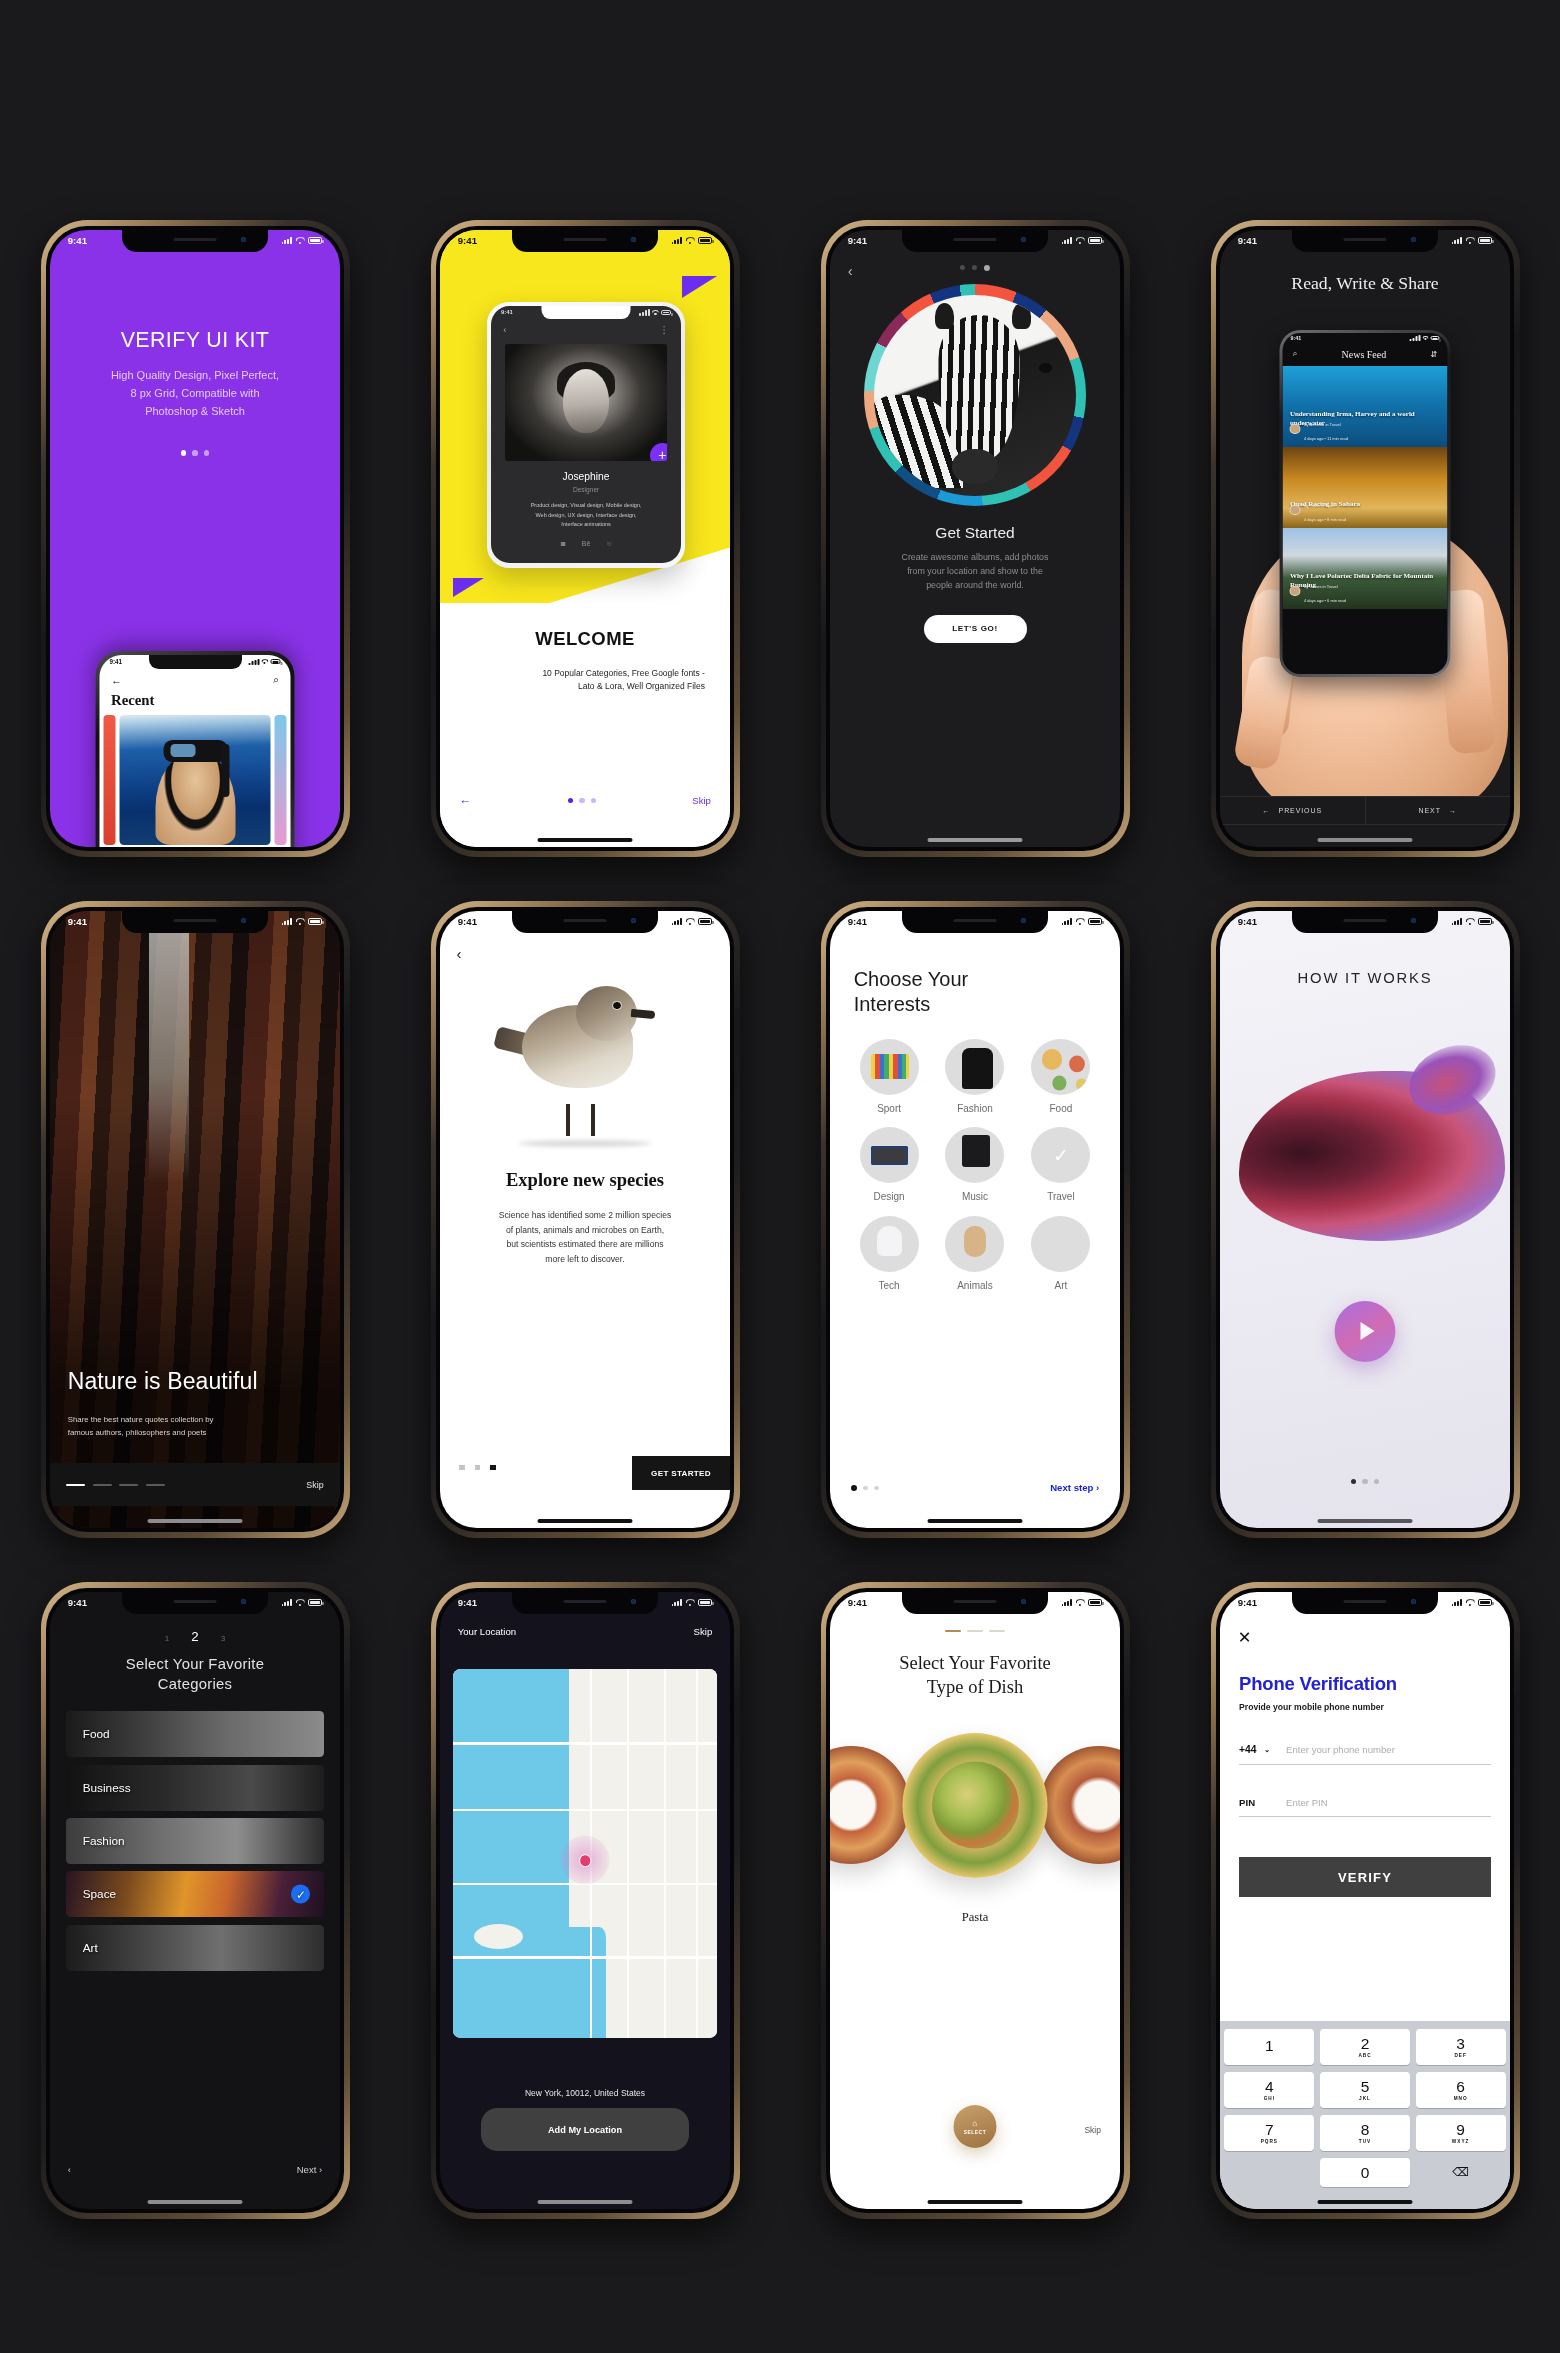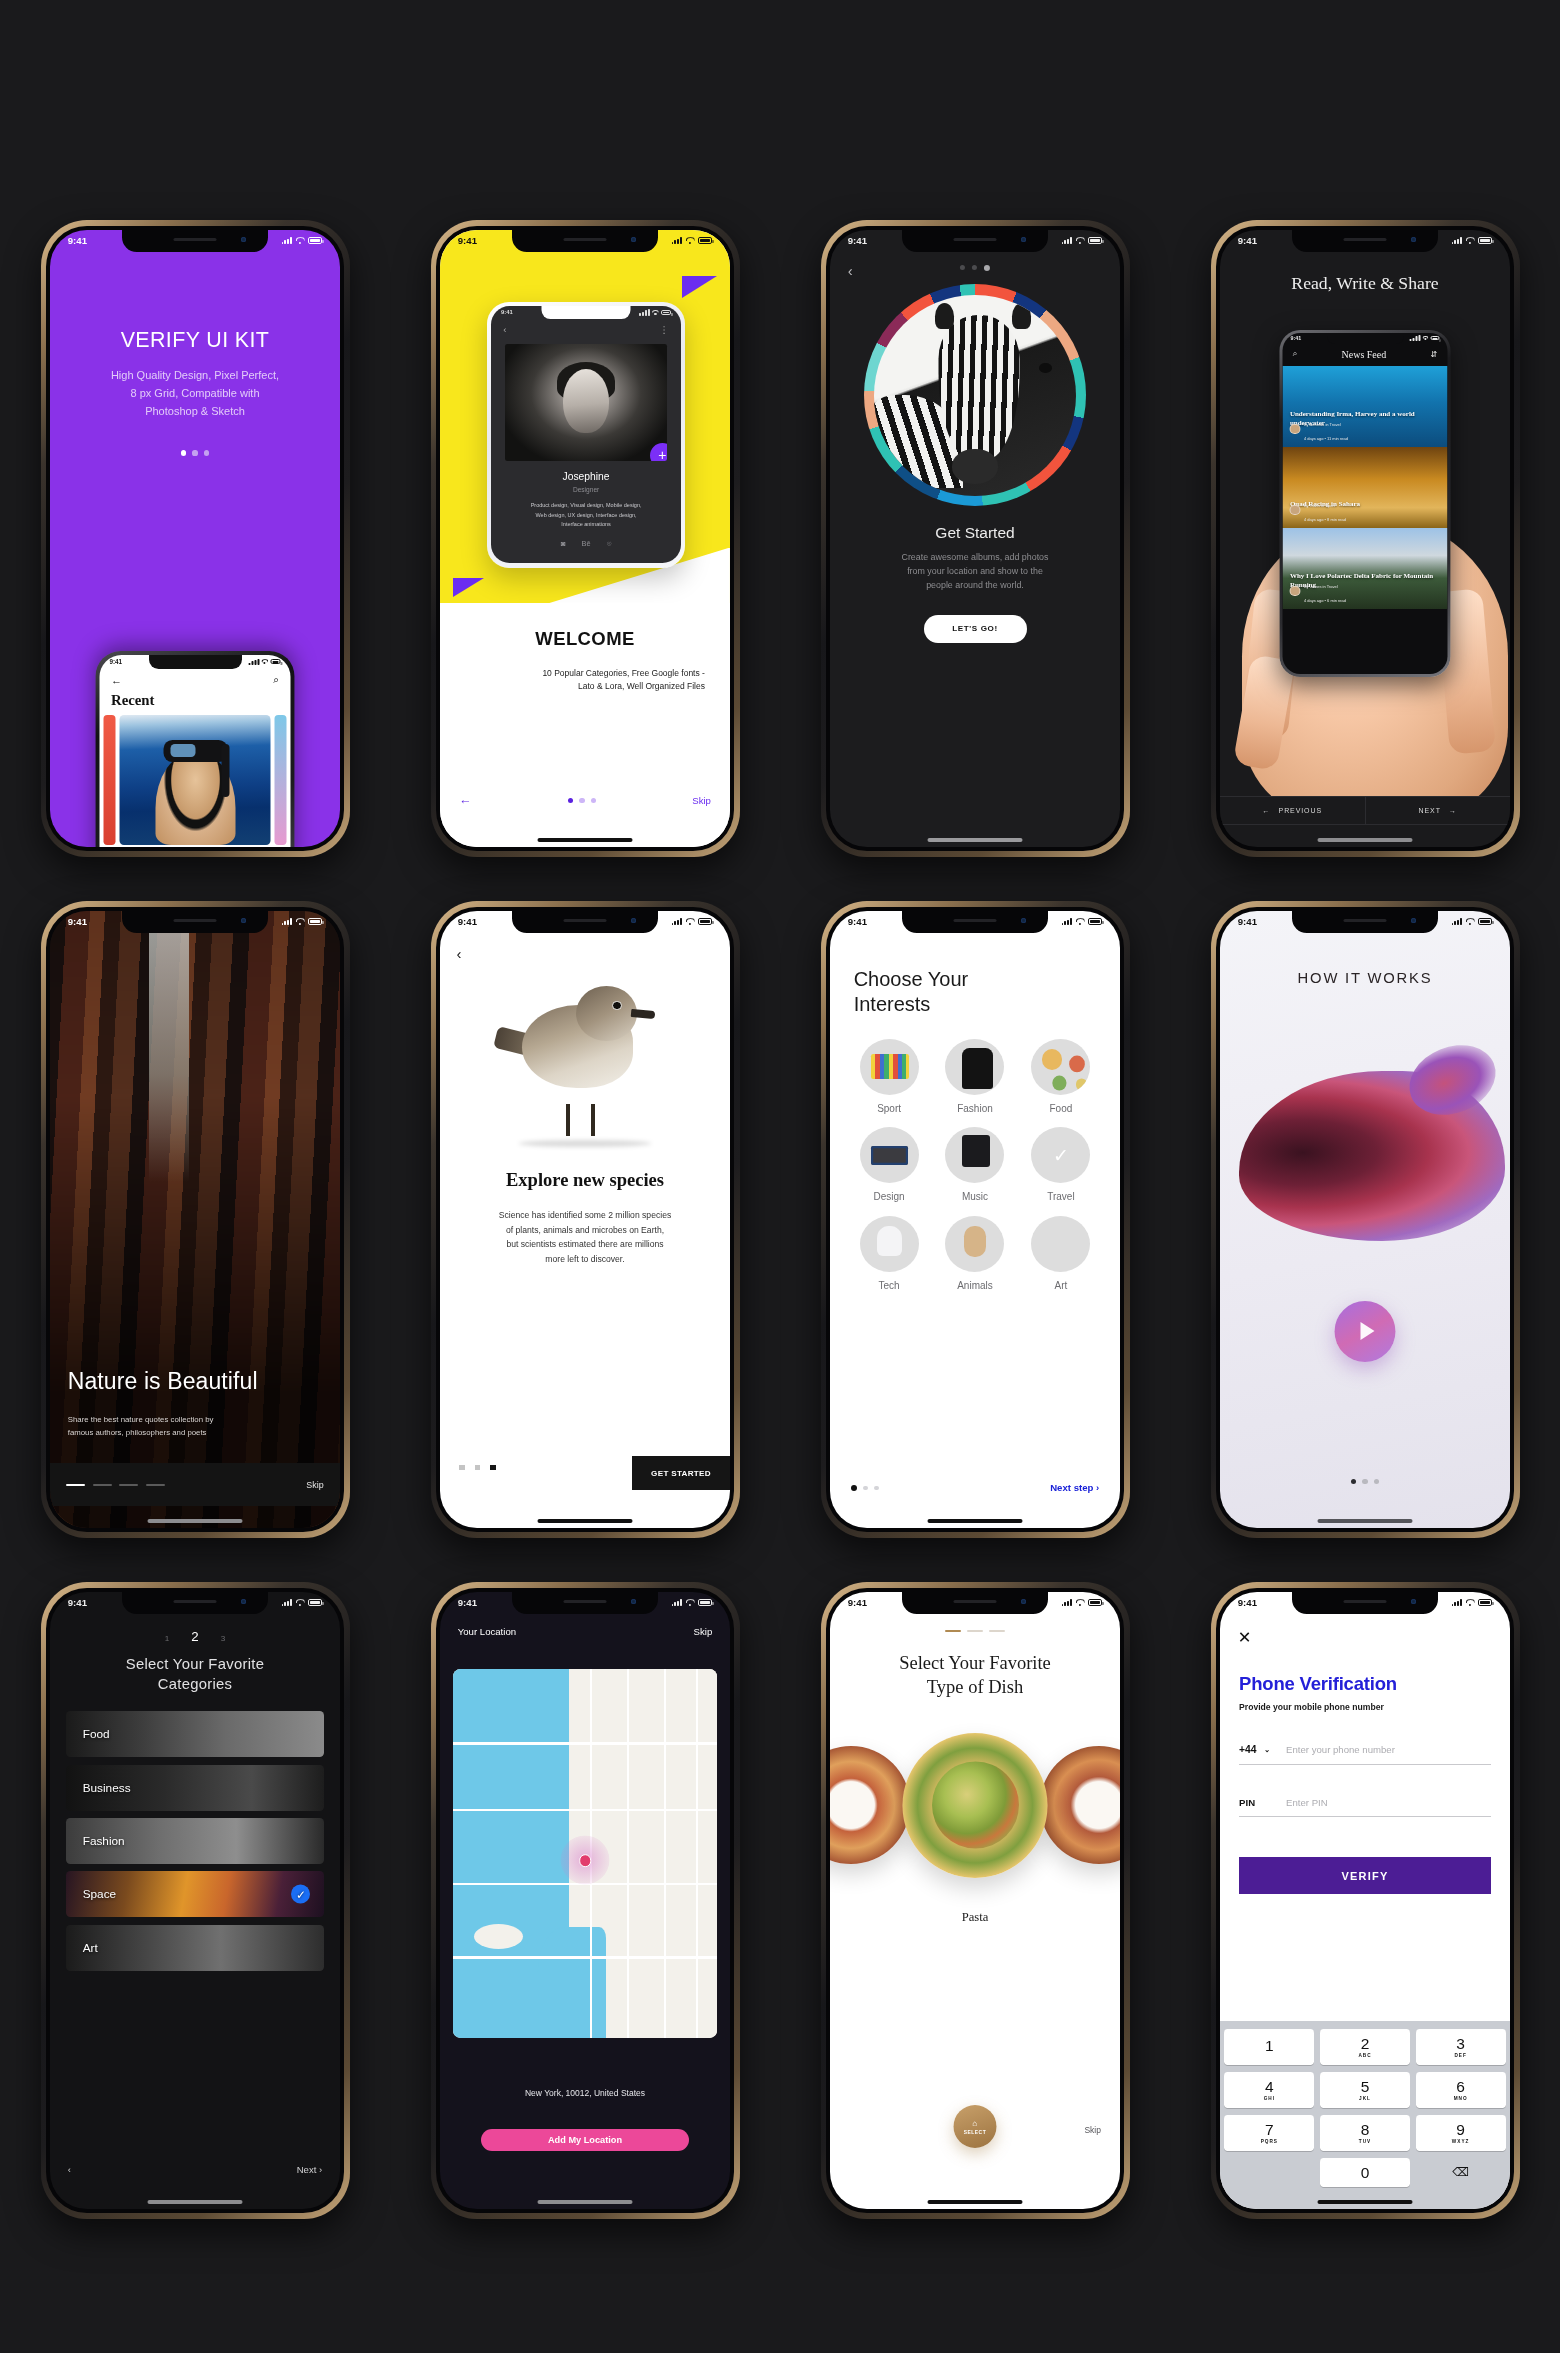--- a/index.html
+++ b/index.html
@@ -313,22 +313,22 @@
   .s10 .water2{position:absolute;left:32%;bottom:0;width:26%;height:30%;background:#6ec8e8;border-radius:40% 10% 0 0}
   .s10 .land{position:absolute;right:0;top:0;width:60%;height:100%;background:#f3f1eb}
   .s10 .isle{position:absolute;left:8%;bottom:24%;width:49px;height:25px;background:#f3f1eb;border-radius:50%}
   .s10 .rd{position:absolute;background:#ffffff}
   .s10 .rdy{width:2.2px;height:100%;top:0}
   .s10 .rdx{height:2.2px;width:100%;left:0}
   .s10 .pin{position:absolute;left:50%;top:52%;transform:translate(-50%,-50%);width:49px;height:49px;border-radius:50%;
     background:radial-gradient(circle,rgba(214,120,200,.55),rgba(214,120,200,.12) 70%,transparent 72%)}
   .s10 .pin i{position:absolute;left:50%;top:50%;transform:translate(-50%,-50%);width:12.6px;height:12.6px;border-radius:50%;background:#e23d6d;border:1.5px solid #fff}
   .s10 .addr{position:absolute;left:0;right:0;bottom:111px;text-align:center;font-size:8.5px;color:#e6e6ea}
-  .s10 .add{position:absolute;left:41px;right:41px;bottom:58px;height:22px;border-radius:16.3px;border:none;cursor:pointer;
-    background:#ec4899;color:#fff;font-size:9.2px;font-weight:600}
+  .s10 .add{position:absolute;left:41px;right:41px;bottom:58px;height:43px;border-radius:16.3px;border:none;cursor:pointer;
+    background:#404040;color:#fff;font-size:9.2px;font-weight:600}
   .s10 .homebar{background:#8d8d90}
 
   
   .s11{background:#fff;color:#111;position:relative}
   .s11 .tabs{display:flex;gap:5.9px;justify-content:center;margin-top:38px}
   .s11 .tabs i{display:block;width:16.3px;height:2.2px;border-radius:1.5px;background:#ddd6cc}
   .s11 .tabs i.on{background:#b08a52}
   .s11 h2{font-family:"Liberation Serif",serif;text-align:center;font-size:18.5px;line-height:1.3;margin-top:19px;color:#1a1a1a;font-weight:400}
   .s11 .carousel{position:relative;height:170px;margin-top:20.7px}
   .s11 .pl{position:absolute;top:13.3px;border-radius:50%;overflow:hidden;box-shadow:0 10.3px 22px rgba(0,0,0,.16)}
@@ -351,22 +351,22 @@
   
   .s12{background:#fff;color:#111;position:relative}
   .s12 .x{position:absolute;left:17.7px;top:37px;font-size:16.3px;color:#111;line-height:1;cursor:pointer}
   .s12 h2{color:#2420d8;font-size:18.5px;font-weight:700;margin:81px 0 0 19px;letter-spacing:-0.2px}
   .s12 .sub{font-size:8.6px;font-weight:700;color:#1b1b1b;margin:7.4px 0 0 19px}
   .s12 .field{display:flex;align-items:center;margin:32.5px 19px 0;border-bottom:0.7px solid #c9c9cd;padding-bottom:8.1px}
   .s12 .field .cc{font-size:10.3px;font-weight:700;width:47px;display:flex;align-items:center;gap:7.4px}
   .s12 .field input{border:none;outline:none;flex:1;font-size:9.6px;color:#111;font-family:inherit;background:transparent}
   .s12 .field input::placeholder{color:#adadb2}
   .s12 .field .pin{font-size:9.6px;font-weight:700;width:47px}
-  .s12 .verify{display:block;margin:40px 19px 0;width:calc(100% - 38px);border:none;background:#4c1d95;color:#fff;
-    padding:12.6px 0;font-size:11px;font-weight:700;letter-spacing:1.2px;cursor:pointer}
+  .s12 .verify{display:block;margin:40px 19px 0;width:calc(100% - 38px);border:none;background:#404040;color:#fff;
+    padding:12.6px 0;font-size:13px;font-weight:700;letter-spacing:1.2px;cursor:pointer}
   .s12 .kb{position:absolute;left:0;right:0;bottom:0;height:188px;background:#c9ccd2;padding:7.4px 4.4px 22px;
     display:grid;grid-template-columns:repeat(3,1fr);gap:6.6px 5.9px}
   .s12 .key{background:#fff;border-radius:3.7px;display:flex;flex-direction:column;align-items:center;justify-content:center;
     box-shadow:0 0.7px 0 rgba(0,0,0,.25);cursor:pointer}
   .s12 .key b{font-size:15.5px;font-weight:400;line-height:1}
   .s12 .key small{font-size:4.7px;font-weight:700;letter-spacing:1px;margin-top:1.5px}
   .s12 .key.blank{background:transparent;box-shadow:none;cursor:default}
   .s12 .key.del{background:transparent;box-shadow:none;font-size:12.6px}
   .s12 .homebar{background:#111}
 </style>

